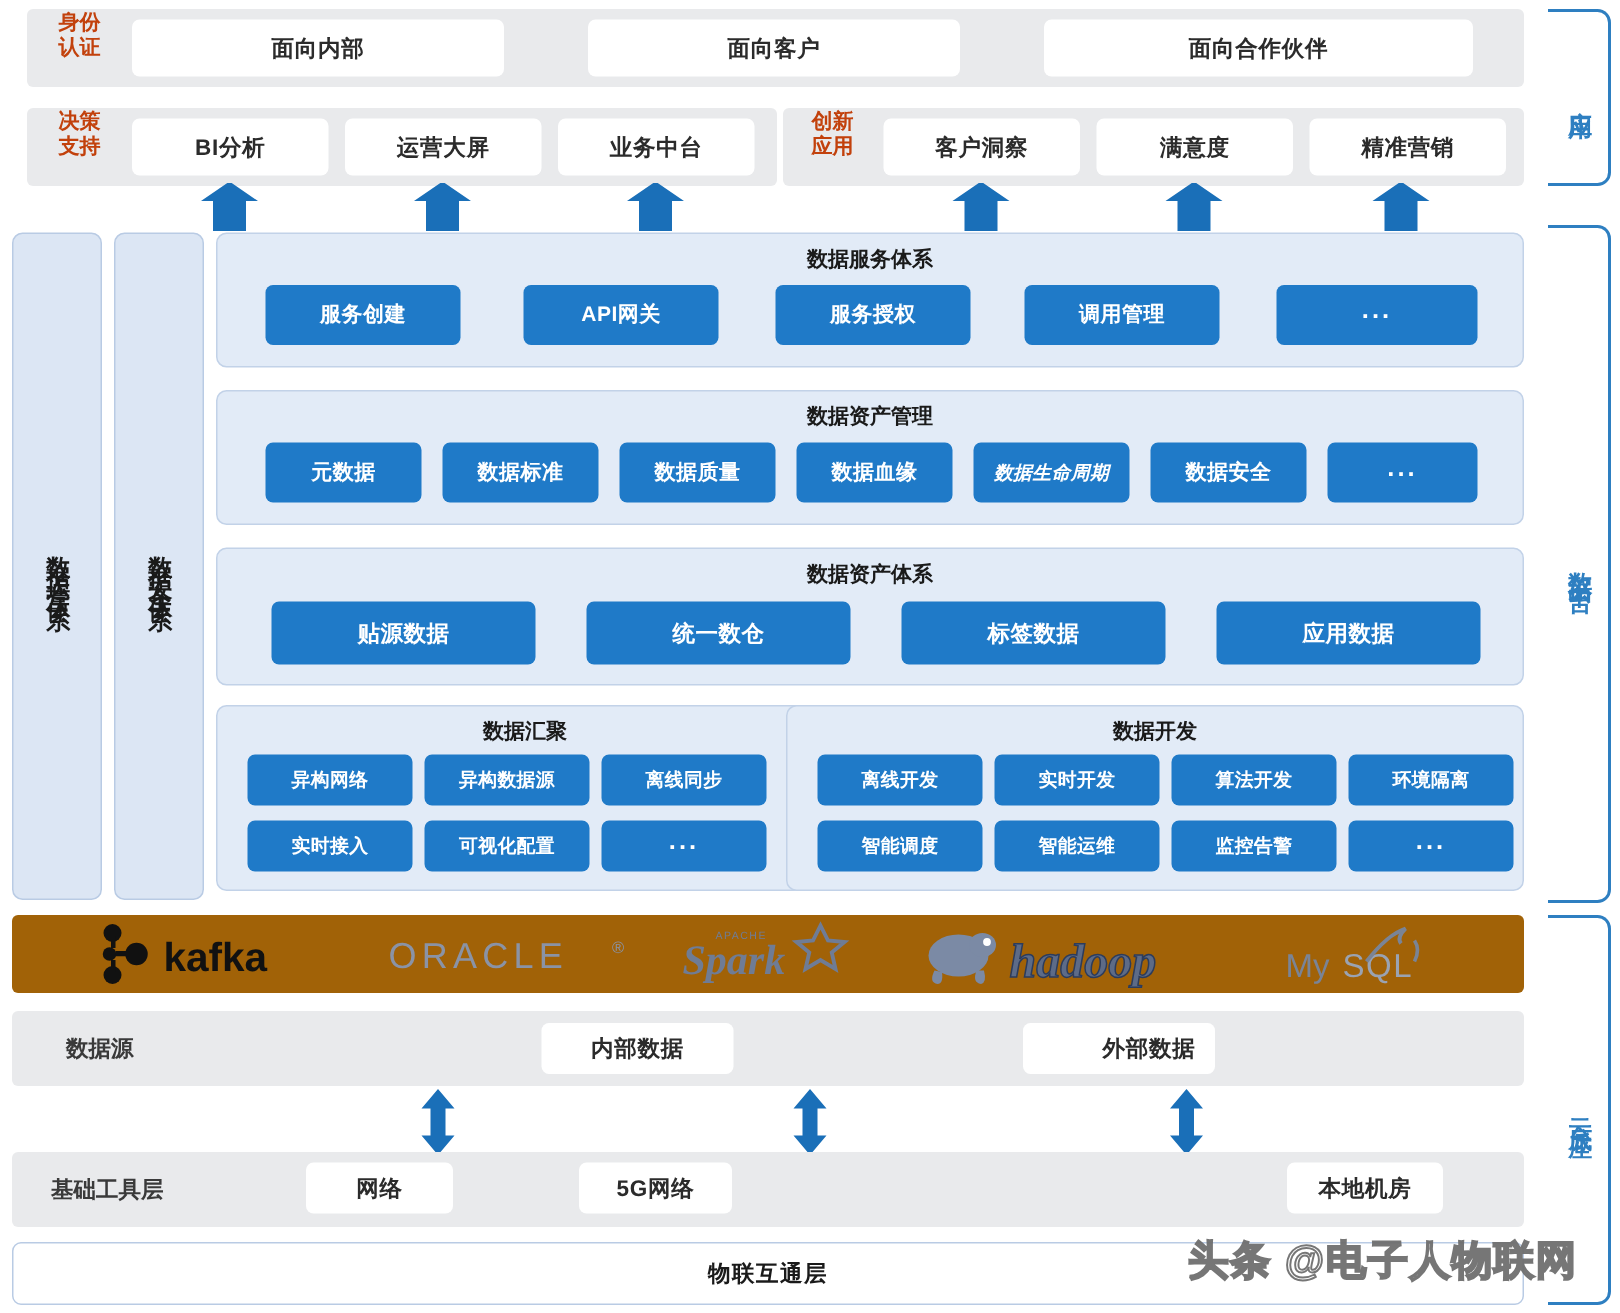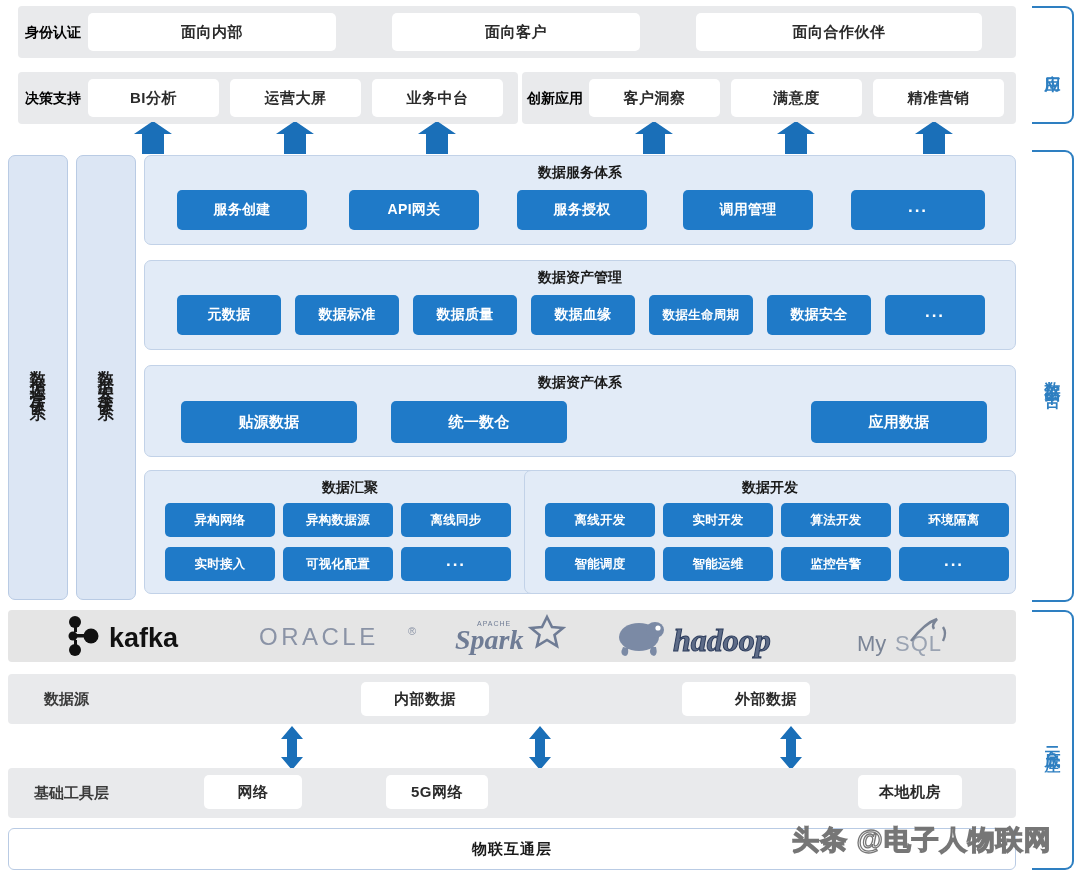--- a/index.html
+++ b/index.html
@@ -20,23 +20,23 @@
   .wbox {                       
     position: absolute;
     background: #ffffff;
     border-radius: 5px;
     display: flex; align-items: center; justify-content: center;
     font-size: 15px; font-weight: 700; color: #2b2b2b;
     letter-spacing: .5px;
   }
   .sidelbl {                    
     position: absolute;
-    display: flex; flex-direction: row;
-    align-items: center; justify-content: center;
-    font-size: 14px; font-weight: 700; color: #000000; line-height: 1.18;
+    display: flex; flex-direction: column;
+    align-items: center; 
+    font-size: 14px; font-weight: 700; color: #c2410c; line-height: 1.18;
   }
 
   
   .vcol {                       
     position: absolute;
     background: #dce6f4;
     border: 1px solid #b9cbe4;
     border-radius: 7px;
     display: flex; align-items: center; justify-content: center;
   }
@@ -77,21 +77,21 @@
     border-top-right-radius: 9px;
     border-bottom-right-radius: 9px;
     display: flex; align-items: center; justify-content: center;
   }
   .bracket span {
     writing-mode: vertical-rl;
     font-size: 16px; font-weight: 700; color: #2e7fc1; letter-spacing: 4px;
   }
 
   
-  .logostrip { position: absolute; background: #e5e5e5; border-radius: 4px; }
+  .logostrip { position: absolute; background: #a16207; border-radius: 4px; }
   .logo { position: absolute; display: flex; align-items: center; justify-content: center; }
 
   
   .iotbar {
     position: absolute;
     background: #ffffff;
     border: 1px solid #b9cbe4;
     border-radius: 6px;
     display: flex; align-items: center; justify-content: center;
     font-size: 15px; font-weight: 700; color: #1a1a1a; letter-spacing: 1px;
@@ -162,29 +162,30 @@
     <div class="chip" style="left:538px; top:34px; width:130px; height:40px;">调用管理</div>
     <div class="chip dots" style="left:706px; top:34px; width:134px; height:40px;">...</div>
   </div>
 
   <div class="panel" style="left:144px; top:260px; width:872px; height:90px;">
     <div class="ptitle">数据资产管理</div>
     <div class="chip" style="left:32px; top:34px; width:104px; height:40px;">元数据</div>
     <div class="chip" style="left:150px; top:34px; width:104px; height:40px;">数据标准</div>
     <div class="chip" style="left:268px; top:34px; width:104px; height:40px;">数据质量</div>
     <div class="chip" style="left:386px; top:34px; width:104px; height:40px;">数据血缘</div>
-    <div class="chip sm" style="left:504px; top:34px; width:104px; height:40px;">数据生命周期</div>
+    <div class="chip sm" style="left:504px; top:34px; width:104px; height:40px;font-style:italic;">数据生命周期</div>
     <div class="chip" style="left:622px; top:34px; width:104px; height:40px;">数据安全</div>
     <div class="chip dots" style="left:740px; top:34px; width:100px; height:40px;">...</div>
   </div>
 
   <div class="panel" style="left:144px; top:365px; width:872px; height:92px;">
     <div class="ptitle">数据资产体系</div>
     <div class="chip" style="left:36px; top:35px; width:176px; height:42px; font-size:15px;">贴源数据</div>
     <div class="chip" style="left:246px; top:35px; width:176px; height:42px; font-size:15px;">统一数仓</div>
+    <div class="chip" style="left:456px; top:35px; width:176px; height:42px; font-size:15px;">标签数据</div>
     <div class="chip" style="left:666px; top:35px; width:176px; height:42px; font-size:15px;">应用数据</div>
   </div>
 
   <div class="panel" style="left:144px; top:470px; width:412px; height:124px;">
     <div class="ptitle">数据汇聚</div>
     <div class="chip sm" style="left:20px; top:32px; width:110px; height:34px;">异构网络</div>
     <div class="chip sm" style="left:138px; top:32px; width:110px; height:34px;">异构数据源</div>
     <div class="chip sm" style="left:256px; top:32px; width:110px; height:34px;">离线同步</div>
     <div class="chip sm" style="left:20px; top:76px; width:110px; height:34px;">实时接入</div>
     <div class="chip sm" style="left:138px; top:76px; width:110px; height:34px;">可视化配置</div>

